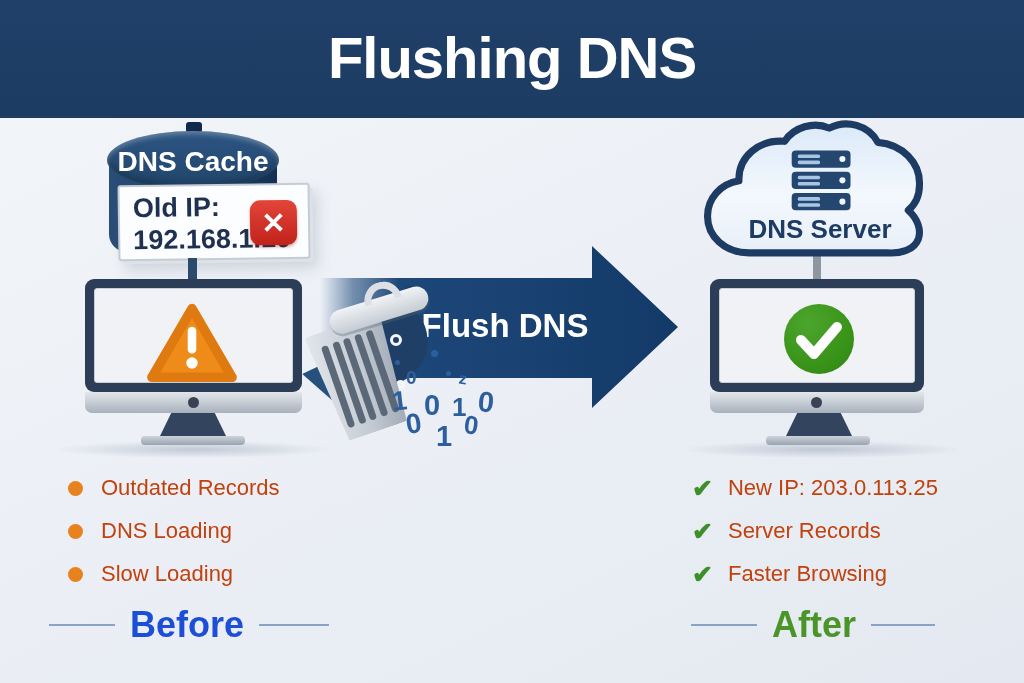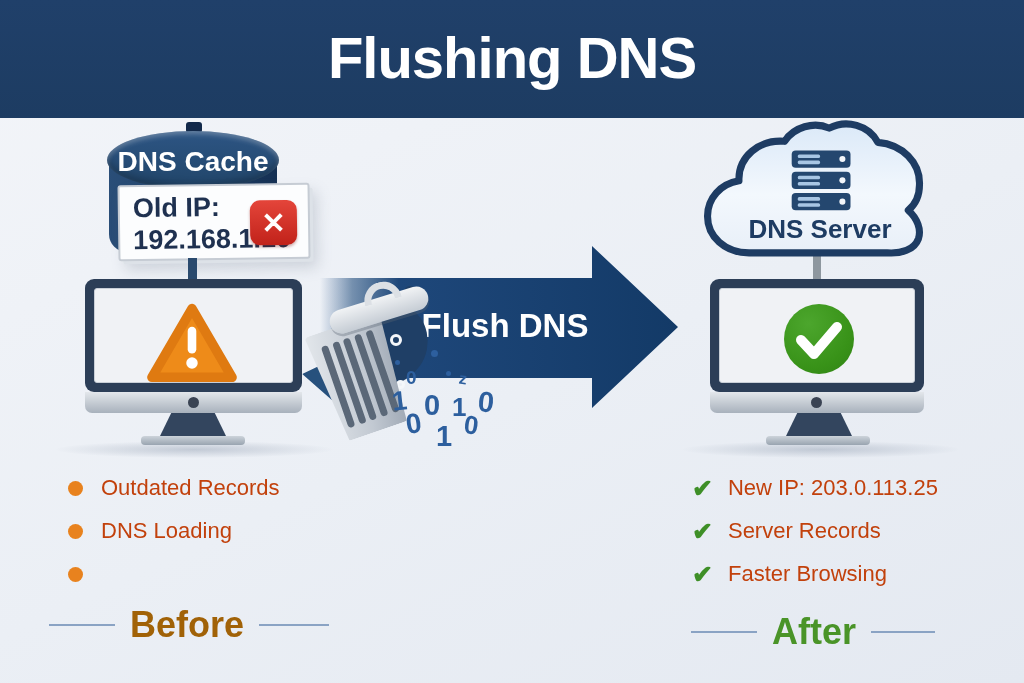--- a/index.html
+++ b/index.html
@@ -91,21 +91,21 @@
   .cloud-stem { left:813px; top:251px; width:8px; height:30px; background:#8e979f; }
 
   
   .blist { width:330px; }
   .brow { display:flex; align-items:center; height:30px; margin-bottom:13px; }
   .bullet { width:15px; height:15px; border-radius:50%; background:#e8821e; margin-right:18px; flex:none; }
   .chk { color:#3e8f27; font-size:25px; font-weight:700; margin-right:15px; flex:none; }
   .btext { font-size:22px; font-weight:400; color:#c2410c; white-space:nowrap; }
   .footer-row { display:flex; align-items:center; justify-content:center; gap:15px; }
   .footer-line { height:2px; background:#8aa3c4; flex:none; }
-  .footer-before { color:#a16207; font-size:36px; font-weight:700; }
+  .footer-before { color:#1d4ed8; font-size:36px; font-weight:700; }
   .footer-after  { color:#4a9428; font-size:36px; font-weight:700; }
 </style>
 </head>
 <body>
 
 <div class="abs banner"></div>
 <div class="abs page-title">Flushing DNS</div>
 
 <div class="abs cyl-body"></div>
 <div class="abs cyl-notch"></div>
@@ -233,20 +233,21 @@
   <div class="brow">
     <span class="bullet"></span>
     <span class="btext">Outdated Records</span>
   </div>
   <div class="brow">
     <span class="bullet"></span>
     <span class="btext">DNS Loading</span>
   </div>
   <div class="brow">
     <span class="bullet"></span>
+    <span class="btext">Slow Loading</span>
   </div>
 </div>
 <div class="abs footer-row" style="left:58px; top:604px; width:262px;">
   <span class="footer-line" style="width:66px;"></span>
   <span class="footer-before">Before</span>
   <span class="footer-line" style="width:70px;"></span>
 </div>
 
 <div class="abs blist" style="left:692px; top:473px;">
   <div class="brow">
@@ -255,17 +256,17 @@
   </div>
   <div class="brow">
     <span class="chk">✔</span>
     <span class="btext">Server Records</span>
   </div>
   <div class="brow">
     <span class="chk">✔</span>
     <span class="btext">Faster Browsing</span>
   </div>
 </div>
-<div class="abs footer-row" style="left:682px; top:604px; width:262px;margin-top:7px;">
+<div class="abs footer-row" style="left:682px; top:604px; width:262px;">
   <span class="footer-line" style="width:66px;"></span>
   <span class="footer-after">After</span>
   <span class="footer-line" style="width:64px;"></span>
 </div>
 
 </body></html>

